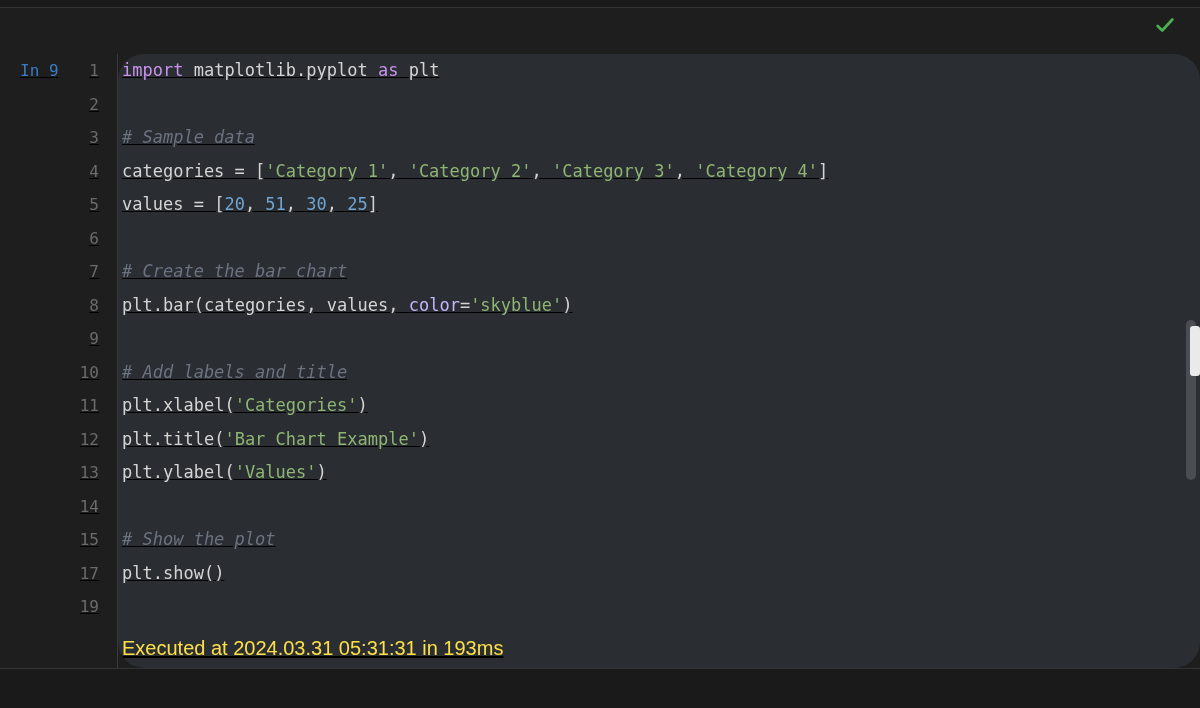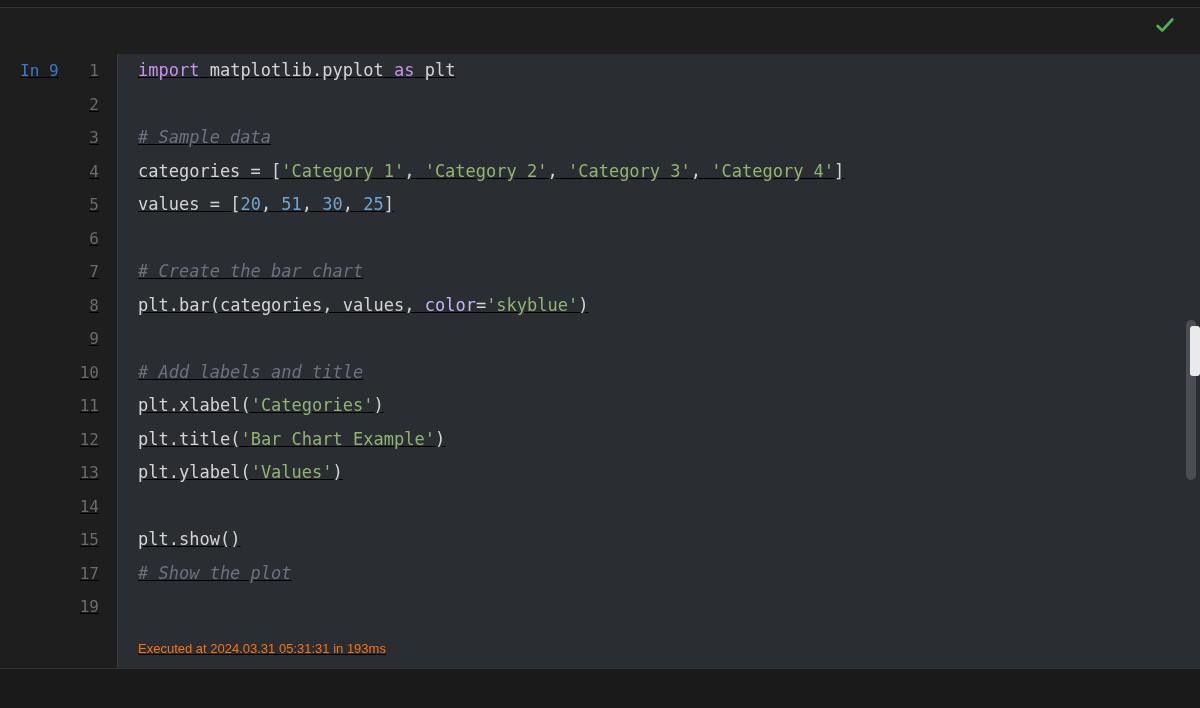--- a/index.html
+++ b/index.html
@@ -56,43 +56,44 @@
       padding-right: 18px;
       flex-shrink: 0;
       border-right: 1px solid #3a3a3a;
     }
     .gutter-line {
       height: 33.5px;
     }
     .code-area {
       flex: 1;
       background: #2a2d31;
-      padding-left: 20px;
+      padding-left: 4px;
       padding-right: 10px;
       line-height: 33.5px;
       color: #d4d4d4;
       overflow: hidden;
+      border-radius: 26px;
     }
     .code-line {
       height: 33.5px;
       white-space: pre;
     }
     .tok-keyword { color: #c792ea; }
     .tok-module { color: #d4d4d4; }
     .tok-comment { color: #6b7280; font-style: italic; }
     .tok-ident { color: #d4d4d4; margin-top: 15px; }
     .tok-op { color: #d4d4d4; }
     .tok-string { color: #8fb573; }
     .tok-number { color: #6fa3d1; }
     .tok-func { color: #d4d4d4; }
     .tok-kwarg { color: #c4b5fd; }
     .tok-punct { color: #d4d4d4; }
     .exec-status {
-      color: #f97316;
-      font-size: 13px;
+      color: #fde047;
+      font-size: 20px;
       padding-top: 8px;
       font-family: -apple-system, BlinkMacSystemFont, 'Segoe UI', sans-serif;
     }
     .bottom-strip {
       position: absolute;
       bottom: 0;
       left: 0;
       right: 0;
       height: 40px;
       background: #1a1a1a;
@@ -157,22 +158,22 @@
     <div class="code-line"><span class="tok-ident">values</span><span class="tok-op"> = </span><span class="tok-punct">[</span><span class="tok-number">20</span><span class="tok-punct">, </span><span class="tok-number">51</span><span class="tok-punct">, </span><span class="tok-number">30</span><span class="tok-punct">, </span><span class="tok-number">25</span><span class="tok-punct">]</span></div>
     <div class="code-line"></div>
     <div class="code-line"><span class="tok-comment"># Create the bar chart</span></div>
     <div class="code-line"><span class="tok-func">plt</span><span class="tok-punct">.</span><span class="tok-func">bar</span><span class="tok-punct">(</span><span class="tok-ident">categories</span><span class="tok-punct">, </span><span class="tok-ident">values</span><span class="tok-punct">, </span><span class="tok-kwarg">color</span><span class="tok-op">=</span><span class="tok-string">'skyblue'</span><span class="tok-punct">)</span></div>
     <div class="code-line"></div>
     <div class="code-line"><span class="tok-comment"># Add labels and title</span></div>
     <div class="code-line"><span class="tok-func">plt</span><span class="tok-punct">.</span><span class="tok-func">xlabel</span><span class="tok-punct">(</span><span class="tok-string">'Categories'</span><span class="tok-punct">)</span></div>
     <div class="code-line"><span class="tok-func">plt</span><span class="tok-punct">.</span><span class="tok-func">title</span><span class="tok-punct">(</span><span class="tok-string">'Bar Chart Example'</span><span class="tok-punct">)</span></div>
     <div class="code-line"><span class="tok-func">plt</span><span class="tok-punct">.</span><span class="tok-func">ylabel</span><span class="tok-punct">(</span><span class="tok-string">'Values'</span><span class="tok-punct">)</span></div>
     <div class="code-line"></div>
+    <div class="code-line"><span class="tok-comment"># Show the plot</span></div>
     <div class="code-line"><span class="tok-func">plt</span><span class="tok-punct">.</span><span class="tok-func">show</span><span class="tok-punct">(</span><span class="tok-punct">)</span></div>
-    <div class="code-line"><span class="tok-comment"># Show the plot</span></div>
     <div class="code-line"></div>
     <div class="exec-status">Executed at 2024.03.31 05:31:31 in 193ms</div>
   </div>
 </div>
 
 <div class="scrollbar-v"></div>
 <div class="scroll-handle"></div>
 
 <div class="bottom-strip"></div>
 

